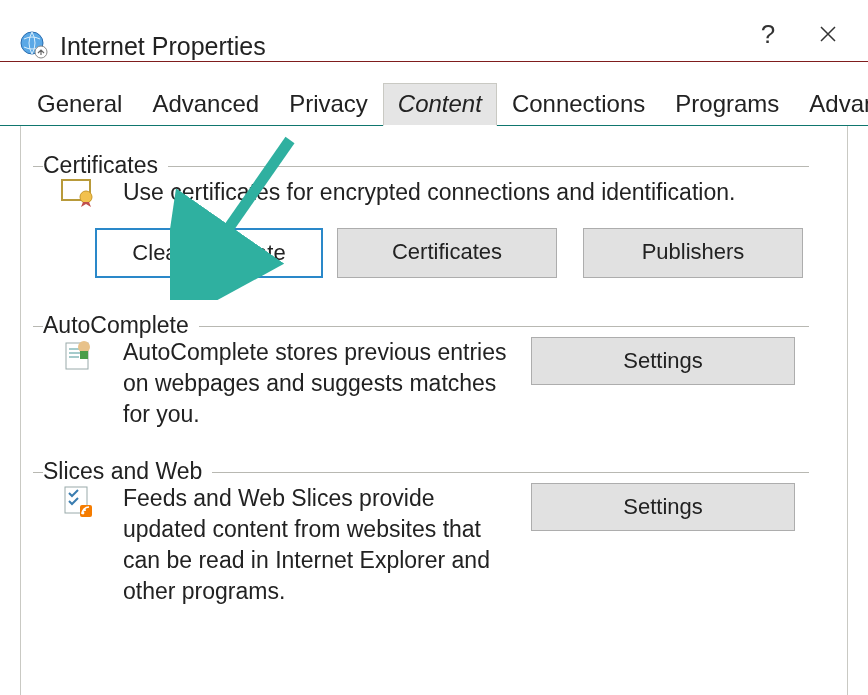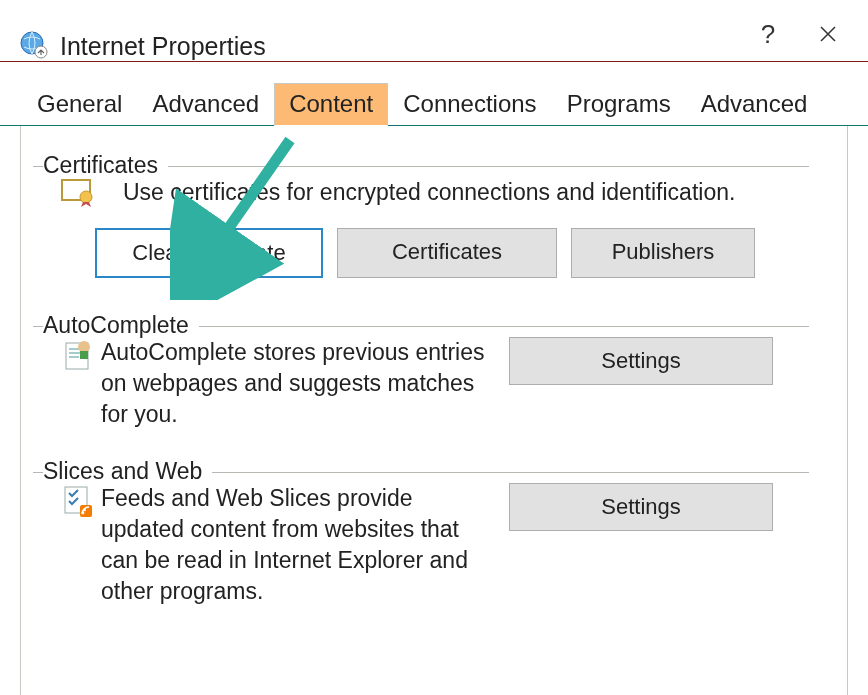--- a/index.html
+++ b/index.html
@@ -54,22 +54,23 @@
     padding: 6px 14px 7px 14px;
     border: 1px solid transparent;
     cursor: default;
     position: relative;
     top: 1px;
     color: #222;
   }
   .tab.active {
     border: 1px solid #c9c9c3;
     border-bottom: 1px solid #fff;
-    background: #fdba74;
+    background: #e5e5e5;
     font-weight: 400;
+    font-style: italic;
   }
   .content {
     padding: 12px 38px 12px 12px;
     background: #fff;
     border-left: 1px solid #c9c9c3;
     border-right: 1px solid #c9c9c3;
     margin: 0 20px;
     height: calc(100% - 118px);
   }
   .group-label {
@@ -111,31 +112,32 @@
     padding: 10px 0;
     text-align: center;
     cursor: default;
   }
   .btn.hl {
     background: #ffffff;
     border: 2px solid #2a88c9;
   }
   .btn.w1 { width: 228px; }
   .btn.w2 { width: 220px; }
-  .btn.w3 { width: 184px; }
+  .btn.w3 { width: 220px; margin-left: 12px; }
   .btn.settings { width: 264px; margin-left: 18px; flex-shrink:0;}
   .row-settings {
     display:flex;
     align-items:flex-start;
     margin-left: 24px;
     margin-top: 8px;
   }
   .row-settings .desc2 {
     font-size: 23px;
     line-height: 1.35;
+    margin-left: 22px;
     width: 390px;
   }
   
   .arrow-ann {
     position: absolute;
     pointer-events: none;
     z-index: 50;
   }
 </style>
 </head>
@@ -157,20 +159,21 @@
     <span class="ctrl">
       <svg width="18" height="18" viewBox="0 0 18 18">
           <path d="M2 2 L16 16 M16 2 L2 16" stroke="#333" stroke-width="1.5"></path>
         </svg>
     </span>
   </div>
 
   <div class="tabs">
     <span class="tab">General</span>
     <span class="tab">Advanced</span>
+    <span class="tab">Privacy</span>
     <span class="tab active">Content</span>
     <span class="tab">Connections</span>
     <span class="tab">Programs</span>
     <span class="tab">Advanced</span>
   </div>
 
   <div class="content">
     
     <div class="group-label">Certificates</div>
     <div class="group-line"></div>

